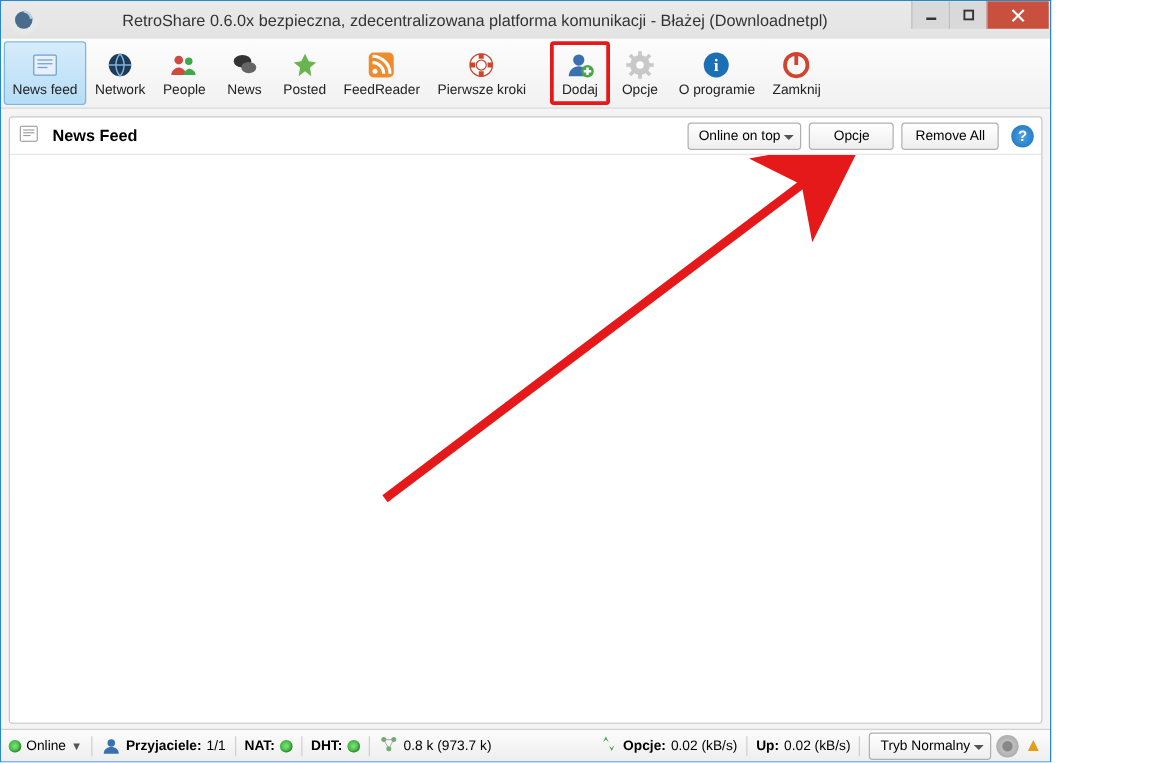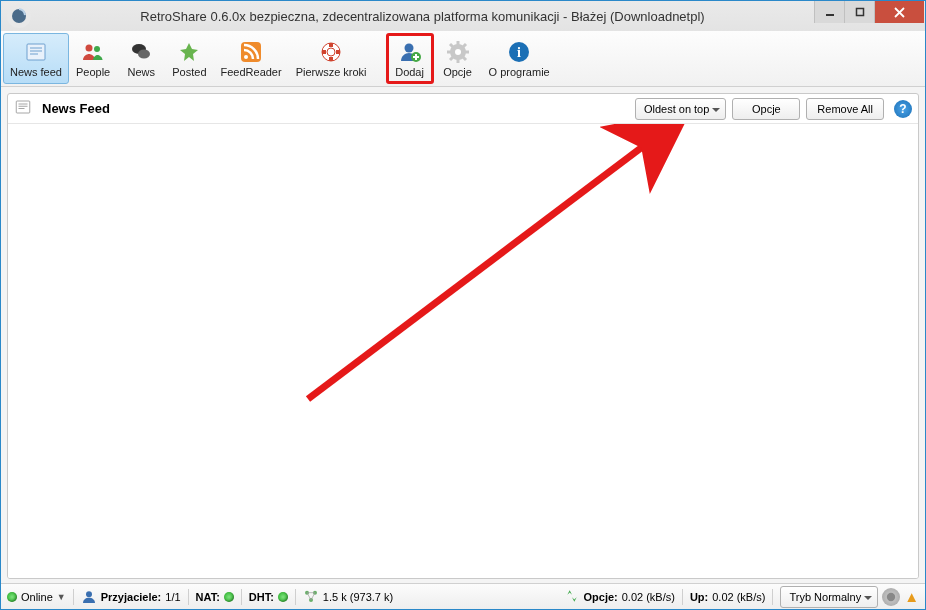--- a/index.html
+++ b/index.html
@@ -1,17 +1,17 @@
 <!DOCTYPE html>
 <html><head>
 <meta charset="utf-8">
 <style>
   * { box-sizing: border-box; margin: 0; padding: 0; }
   html, body { width: 926px; height: 610px; overflow: hidden; font-family: "Segoe UI", Tahoma, sans-serif; font-size: 12px; background: #fff; }
-  .outer { width: 926px; height: 610px; border: 1px solid #2a88c9; display: flex; flex-direction: column; }
+  .outer { width: 841px; height: 610px; border: 1px solid #2a88c9; display: flex; flex-direction: column; }
 
   
   .titlebar { height: 30px; background: linear-gradient(#eaeaea, #e3e3e3); display: flex; align-items: center; position: relative; }
   .sysicon { width: 24px; height: 24px; margin-left: 6px; border-radius: 50%; background: #e8e8e8; display: flex; align-items: center; justify-content: center; }
   .title { flex: 1; text-align: center; color: #333; font-size: 13px; }
   .winbtns { display: flex; height: 22px; margin-right: 1px; align-self: flex-start; }
   .winbtn { width: 30px; height: 22px; display: flex; align-items: center; justify-content: center; background: #d9d9d9; color: #555; border-left: 1px solid #c0c0c0; }
   .winbtn.close { width: 50px; background: #c94f3e; color: #fff; }
   .winbtn svg, .winbtn span { pointer-events: none; }
 
@@ -86,20 +86,29 @@
     <div class="tb-item active">
       <div class="tb-icon">
           <svg width="24" height="24" viewBox="0 0 24 24">
             <rect x="3" y="4" width="18" height="16" rx="1" fill="#e8f1fb" stroke="#6ea0cf"></rect>
             <line x1="6" y1="8" x2="18" y2="8" stroke="#6ea0cf"></line>
             <line x1="6" y1="11" x2="18" y2="11" stroke="#6ea0cf"></line>
             <line x1="6" y1="14" x2="14" y2="14" stroke="#6ea0cf"></line>
           </svg>
         </div>
       <div class="tb-label">News feed</div>
+    </div>
+    <div class="tb-item">
+      <div class="tb-icon">
+          <svg width="24" height="24" viewBox="0 0 24 24">
+            <circle cx="12" cy="12" r="9" fill="#1f3a57"></circle>
+            <path d="M3 12h18 M12 3a14 14 0 0 1 0 18 M12 3a14 14 0 0 0 0 18" stroke="#7fb3e0" fill="none" stroke-width="1.2"></path>
+          </svg>
+        </div>
+      <div class="tb-label">Network</div>
     </div>
     <div class="tb-item">
       <div class="tb-icon">
           <svg width="24" height="24" viewBox="0 0 24 24">
             <circle cx="8" cy="8" r="3.5" fill="#d04a3f"></circle>
             <circle cx="16" cy="9" r="3" fill="#3fa84a"></circle>
             <path d="M2 20c0-4 4-6 6-6s6 2 6 6" fill="#d04a3f"></path>
             <path d="M12 20c0-3 3-5 4.5-5s5 2 5 5" fill="#3fa84a"></path>
           </svg>
         </div>
@@ -175,35 +184,44 @@
     </div>
     <div class="tb-item">
       <div class="tb-icon">
           <svg width="24" height="24" viewBox="0 0 24 24">
             <circle cx="12" cy="12" r="10" fill="#1b6fb5"></circle>
             <text x="12" y="17" font-size="14" font-weight="bold" fill="#fff" text-anchor="middle" font-family="Georgia">i</text>
           </svg>
         </div>
       <div class="tb-label">O programie</div>
     </div>
+    <div class="tb-item">
+      <div class="tb-icon">
+          <svg width="24" height="24" viewBox="0 0 24 24">
+            <circle cx="12" cy="12" r="9" fill="none" stroke="#d0442f" stroke-width="3"></circle>
+            <line x1="12" y1="3" x2="12" y2="12" stroke="#d0442f" stroke-width="3"></line>
+          </svg>
+        </div>
+      <div class="tb-label">Zamknij</div>
+    </div>
   </div>
 
   <div class="wrap">
     <div class="panel">
       <div class="panel-header">
         <span><svg width="18" height="18" viewBox="0 0 24 24">
               <rect x="3" y="4" width="18" height="16" rx="1" fill="#fff" stroke="#888"></rect>
               <line x1="6" y1="8" x2="18" y2="8" stroke="#888"></line>
               <line x1="6" y1="11" x2="18" y2="11" stroke="#888"></line>
               <line x1="6" y1="14" x2="14" y2="14" stroke="#888"></line>
             </svg></span>
         <span class="panel-title">News Feed</span>
         <div class="spacer"></div>
         <div class="combo">
-            <span>Oldest on top</span>
+            <span>Online on top</span>
           </div>
         <div class="btn">
             <span>Opcje</span>
           </div>
         <div class="btn">
             <span>Remove All</span>
           </div>
         <div class="help-icon">?</div>
       </div>
       <div class="panel-body">
@@ -239,21 +257,21 @@
     <div class="sb-sep"></div>
     <span class="sb-bold">DHT:</span>
     <span class="dot green"></span>
     <div class="sb-sep"></div>
     <span><svg width="16" height="16" viewBox="0 0 24 24">
           <circle cx="6" cy="7" r="3" fill="#6ab06a"></circle>
           <circle cx="18" cy="7" r="3" fill="#6ab06a"></circle>
           <circle cx="12" cy="18" r="3" fill="#6ab06a"></circle>
           <path d="M6 7L18 7L12 18z" fill="none" stroke="#9a9a9a"></path>
         </svg></span>
-    <span>1.5 k (973.7 k)</span>
+    <span>0.8 k (973.7 k)</span>
     <div class="spacer"></div>
     <span><svg width="14" height="14" viewBox="0 0 24 24">
           <path d="M8 20V6l-4 4 4-8 4 8-4-4v14z" fill="#3fa84a"></path>
           <path d="M16 4v14l4-4-4 8-4-8 4 4V4z" fill="#3fa84a"></path>
         </svg></span>
     <span class="sb-bold">Opcje:</span>
     <span>0.02 (kB/s)</span>
     <div class="sb-sep"></div>
     <span class="sb-bold">Up:</span>
     <span>0.02 (kB/s)</span>

